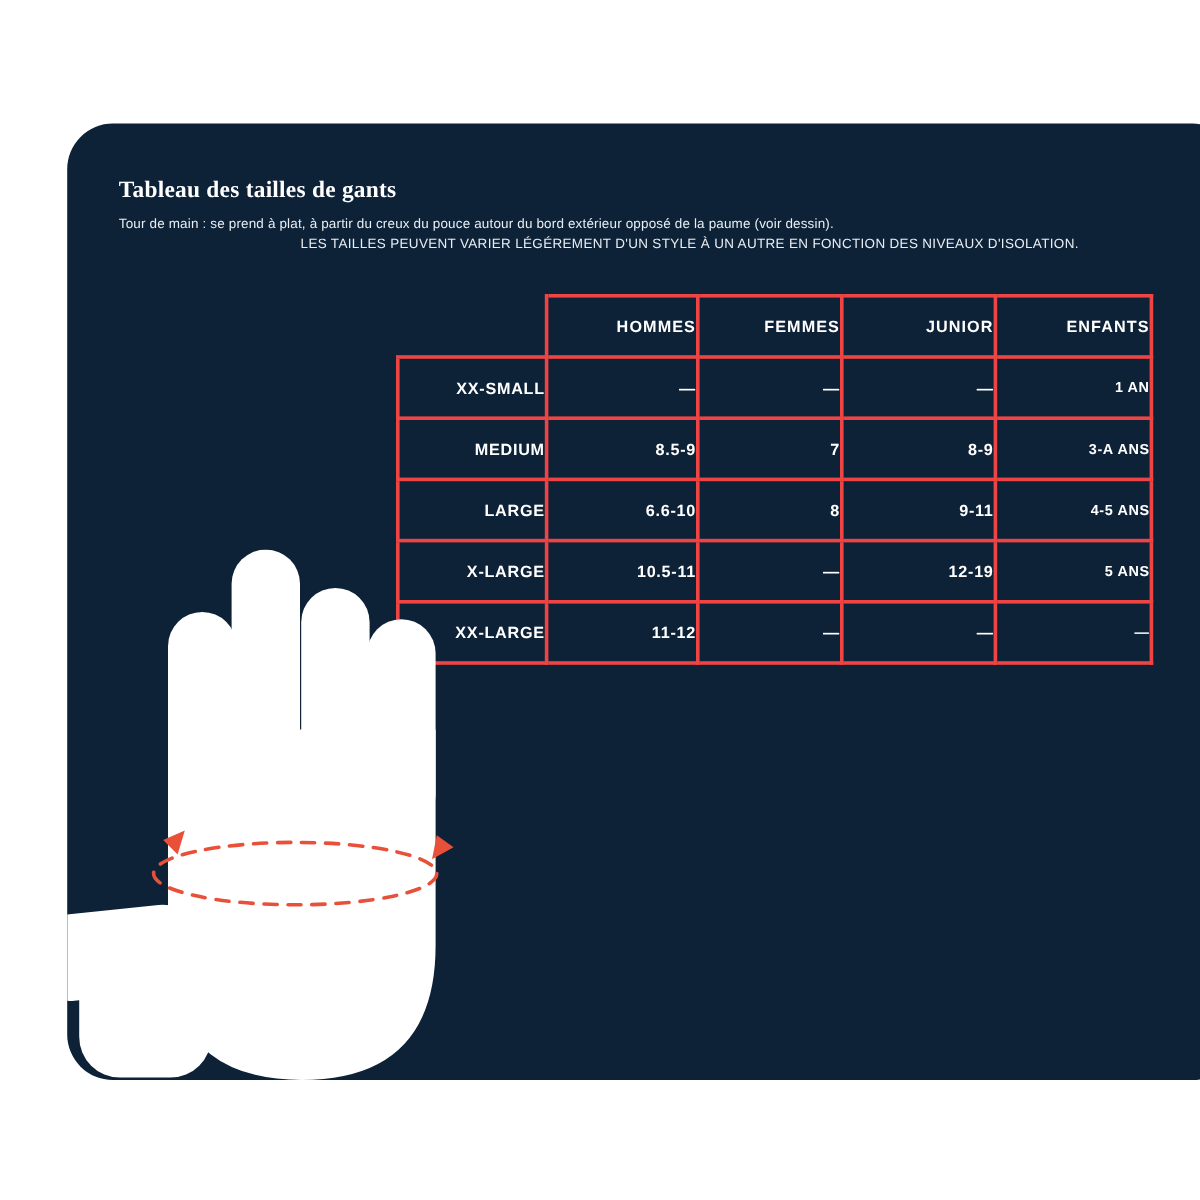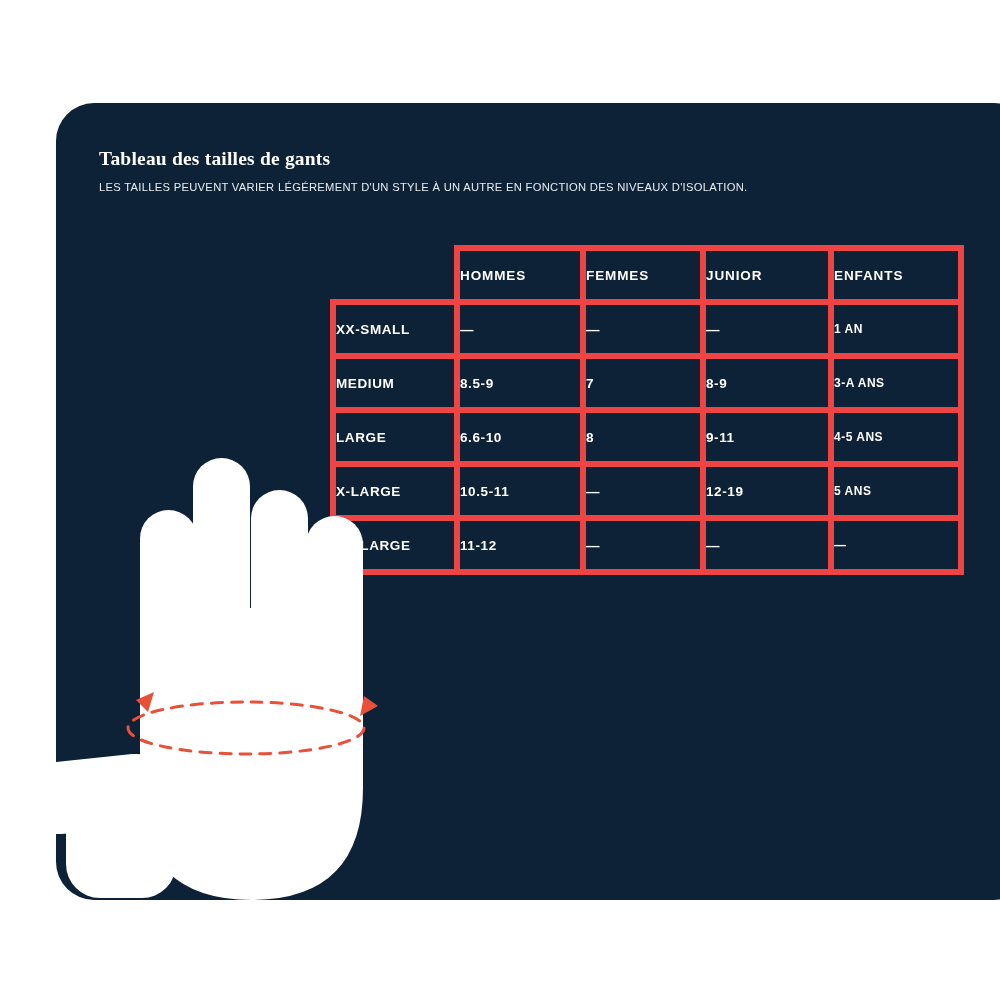--- a/index.html
+++ b/index.html
@@ -50,39 +50,40 @@
 
   .subline {
     font-size: 11.2px;
     color: #e8eef4;
     letter-spacing: 0.15px;
     line-height: 1.55;
     margin: 0;
   }
   .subline.upper {
     letter-spacing: 0.3px;
+    text-align: right;
   }
 
   
   .table-wrap {
     position: absolute;
     left: 274px;
     top: 142px;
     width: 628px;
   }
   table.size-table {
     border-collapse: collapse;
     width: 628px;
     table-layout: fixed;
   }
   table.size-table td,
   table.size-table th {
-    border: 6px solid #ef4444;
+    border: 3px solid #ef4444;
     height: 48px;
-    text-align: left;
+    text-align: right;
     vertical-align: middle;
     color: #ffffff;
     font-weight: bold;
     font-size: 13.5px;
     letter-spacing: 0.6px;
     padding: 0;
   }
   table.size-table th {
     font-size: 13.5px;
     letter-spacing: 0.9px;
@@ -124,20 +125,21 @@
 </style>
 </head>
 <body>
 
 <div class="canvas">
 
   <div class="card">
 
     <div class="header">
       <h1 class="title">Tableau des tailles de gants</h1>
+      <p class="subline">Tour de main : se prend à plat, à partir du creux du pouce autour du bord extérieur opposé de la paume (voir dessin).</p>
       <p class="subline upper">LES TAILLES PEUVENT VARIER LÉGÉREMENT D'UN STYLE À UN AUTRE EN FONCTION DES NIVEAUX D'ISOLATION.</p>
     </div>
 
     <div class="table-wrap">
       <table class="size-table">
         <colgroup>
           <col class="c0">
             <col class="c1">
             <col class="c2">
             <col class="c3">

